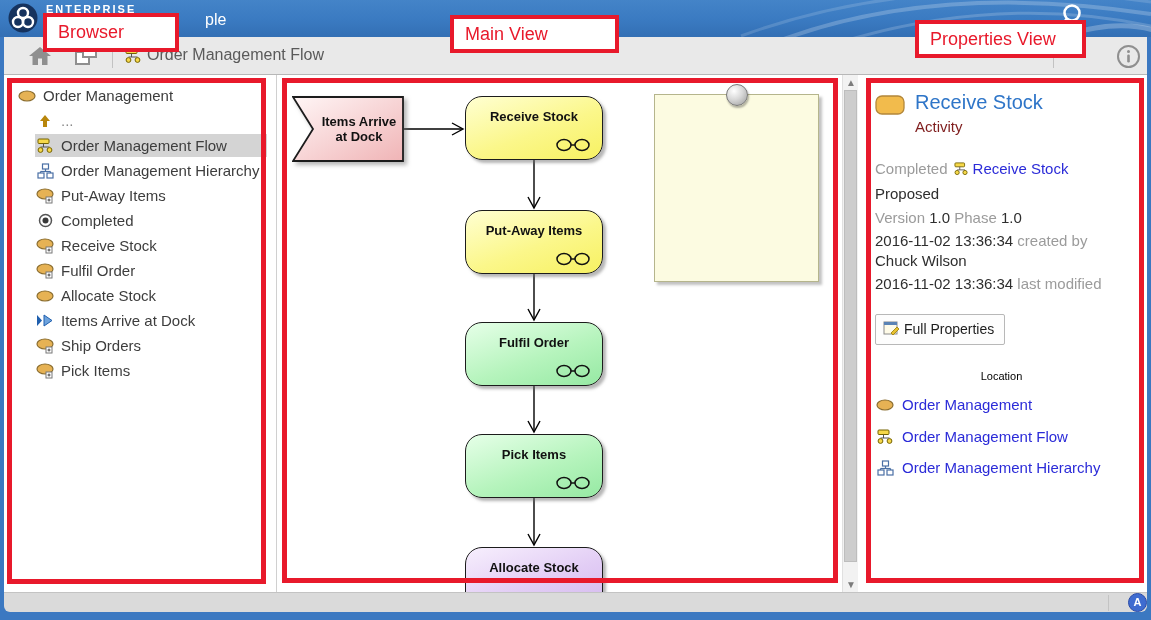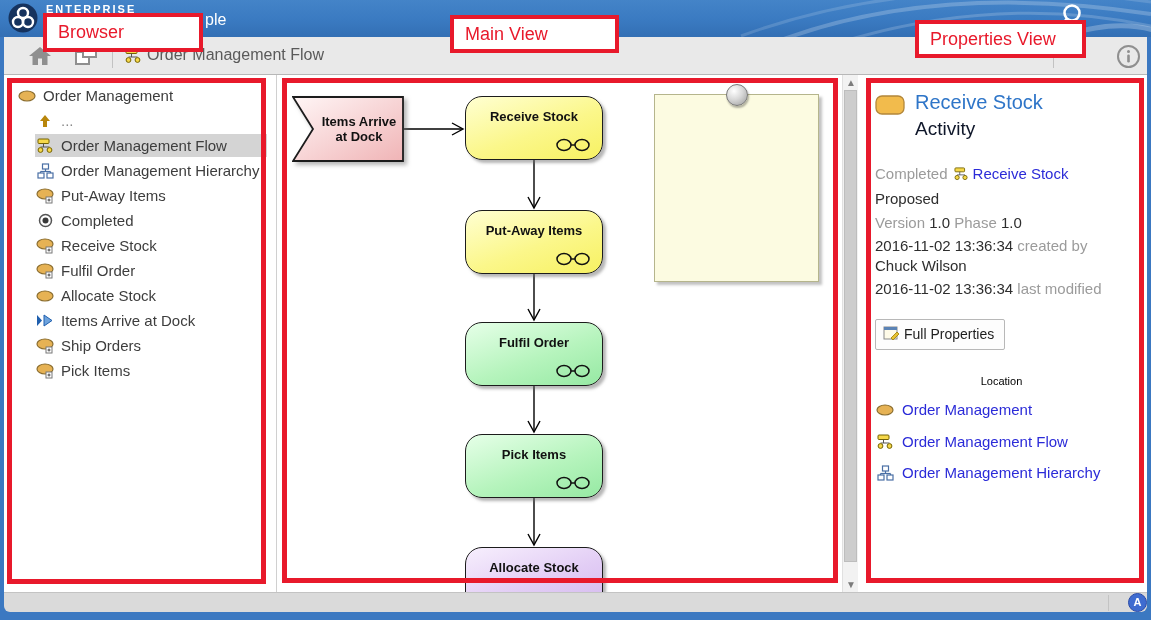--- a/index.html
+++ b/index.html
@@ -97,21 +97,21 @@
   .vscroll { width:16px; background:#f2f2f2; position:relative; border-left:1px solid #e0e0e0; }
   .vs-arrow { position:absolute; left:0; width:16px; height:15px; color:#7c7c7c; font-size:10px; text-align:center; line-height:15px; }
   .vs-up { top:0; }
   .vs-down { bottom:0; }
   .vs-thumb { position:absolute; left:1px; top:15px; width:13px; height:472px; background:#cdcdcd; border:1px solid #bdbdbd; }
   
   .props-panel { width:288px; padding:16px 18px 0 17px; overflow:hidden; }
   .props-head { display:flex; align-items:flex-start; }
   .props-head .aicon { margin:4px 10px 0 0; }
   .props-title { font-size:20px; color:#2e75c8; }
-  .props-type { font-size:19px; color:#0f172a; margin-top:4px; }
+  .props-type { font-size:15px; color:#7f1d1d; margin-top:4px; }
   .props-body { margin-top:24px; font-size:15px; color:#2e2e2e; line-height:1.35; }
   .pline { margin-bottom:3px; }
   .gray { color:#9b9b9b; }
   a.plink { color:#2b2bd8; text-decoration:none; }
   .comp-ic { display:inline-block; vertical-align:-2px; margin:0 4px 0 6px; }
   .full-props-btn {
     margin-top:16px; display:inline-flex; align-items:center; gap:5px;
     background:#fdfdfd; border:1px solid #b8b8b8; border-radius:2px;
     font-family:"Liberation Sans",sans-serif; font-size:14px; color:#1d1d1d;
     padding:5px 10px 5px 7px; cursor:pointer;
@@ -525,21 +525,21 @@
 
       </div>
     </div>
   </div>
 
   <div class="statusbar">
     <span class="sb-sep"></span>
     <span class="sb-a">A</span>
   </div>
 
-  <div class="ann-label" style="left:43px; top:13px; width:160px; height:39px;">
+  <div class="ann-label" style="left:43px; top:13px; width:136px; height:39px;">
     <span>Browser</span>
   </div>
   <div class="ann-label" style="left:450px; top:15px; width:169px; height:38px;">
     <span>Main View</span>
   </div>
   <div class="ann-label" style="left:915px; top:20px; width:171px; height:38px;">
     <span>Properties View</span>
   </div>
   <div class="ann-outline" style="left:7px; top:78px; width:259px; height:506px;"></div>
   <div class="ann-outline" style="left:282px; top:78px; width:556px; height:505px;"></div>

